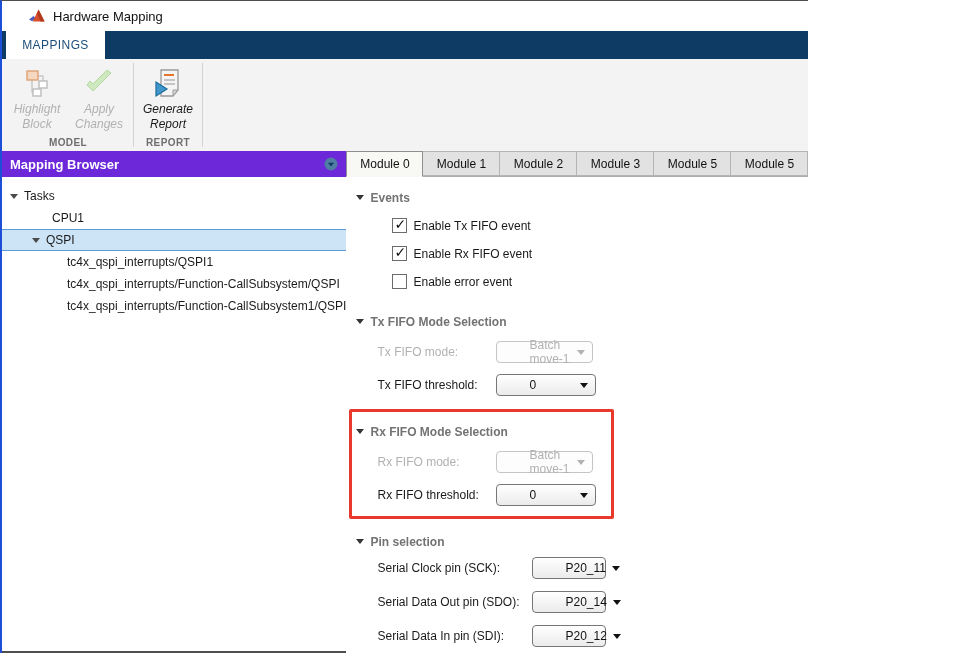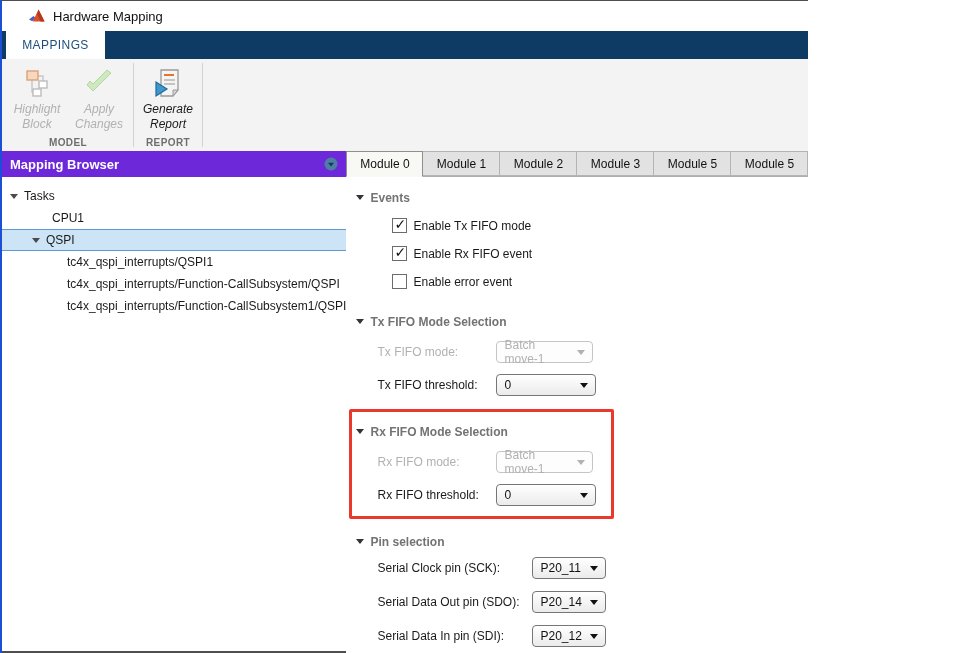--- a/index.html
+++ b/index.html
@@ -81,21 +81,21 @@
   .ctl-row.tight { margin-top:11px; }
   .ctl-row.first-pin { margin-top:8px; }
   .ctl-label { font-size:12px; color:#1a1a1a; }
   .ctl-label.w-fifo { width:119px; }
   .ctl-label.w-pin { width:155px; }
   .ctl-label.disabled { color:#b1b1b1; }
 
   .dropdown { height:22px; border:1px solid #767676; border-radius:4px;
               background:linear-gradient(#ffffff,#ebebeb); display:flex; align-items:center;
               padding:0 7px; cursor:pointer; }
-  .dropdown .dd-value { font-size:12px; color:#111; flex:1; }
+  .dropdown .dd-value { font-size:12px; color:#111; flex:1;margin-left:25px; }
   .dropdown .dd-arrow { width:0; height:0; border-left:4px solid transparent; border-right:4px solid transparent;
                         border-top:5px solid #111; margin-left:6px; }
   .dropdown.disabled { border-color:#c5c5c5; background:#fdfdfd; }
   .dropdown.disabled .dd-value { color:#b1b1b1; }
   .dropdown.disabled .dd-arrow { border-top-color:#b1b1b1; }
   .dd-mode { width:97px; }
   .dd-threshold { width:100px; }
   .dd-pin { width:74px; }
 
   .redbox { position:absolute; left:-7px; top:-15px; width:265px; height:110px;
@@ -211,21 +211,21 @@
 
       <div class="content">
 
         <div class="sec-events">
           <div class="section-header">
             <span class="tri"></span>
             <span class="sec-title">Events</span>
           </div>
           <div class="cb-row">
             <span class="checkbox checked"></span>
-            <span class="cb-label">Enable Tx FIFO mode</span>
+            <span class="cb-label">Enable Tx FIFO event</span>
           </div>
           <div class="cb-row">
             <span class="checkbox checked"></span>
             <span class="cb-label">Enable Rx FIFO event</span>
           </div>
           <div class="cb-row">
             <span class="checkbox"></span>
             <span class="cb-label">Enable error event</span>
           </div>
         </div>

